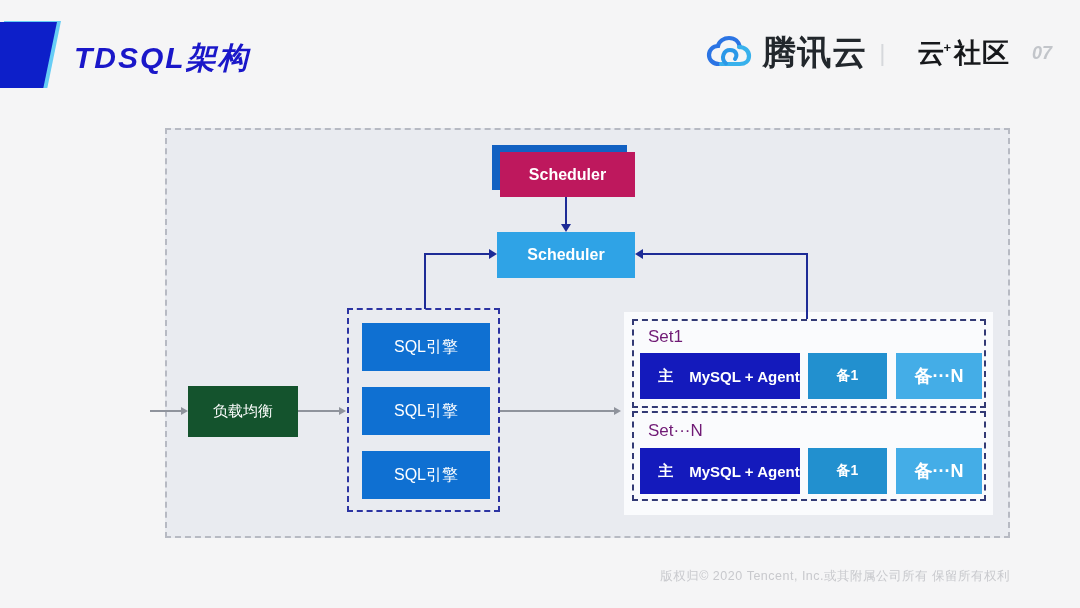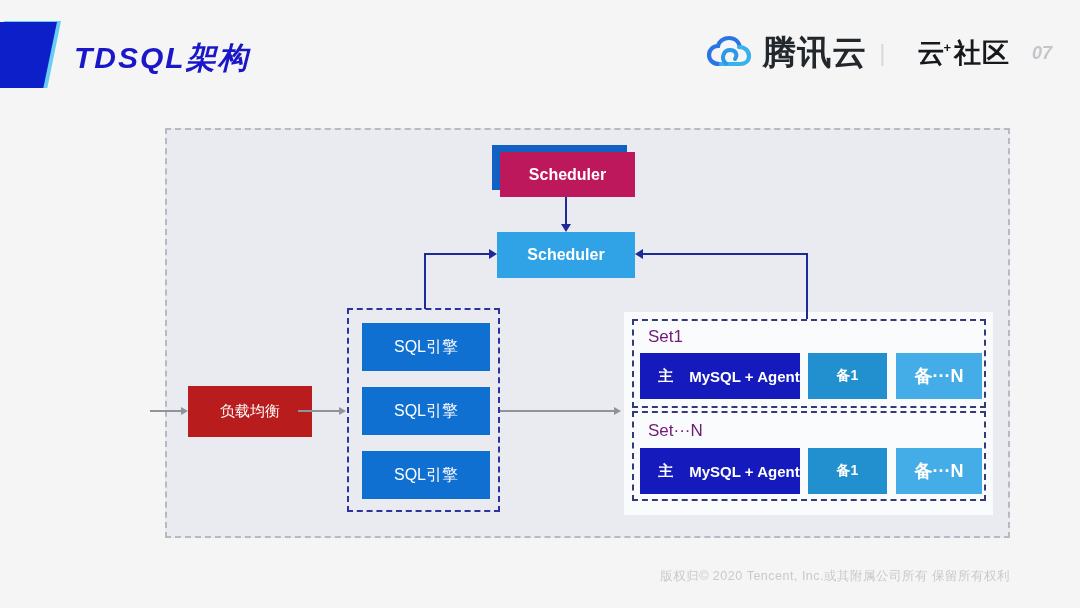--- a/index.html
+++ b/index.html
@@ -21,21 +21,21 @@
   .community{font-size:27px;font-weight:700;color:#16181b;letter-spacing:1px;position:relative;margin-left:20px;}
   .community .plus{font-size:13px;font-weight:800;position:relative;top:-10px;left:-2px;}
   .page-num{font-size:18px;font-style:italic;font-weight:700;color:#c2c5ca;margin-left:12px;}
   
   .container-frame{position:absolute;left:165px;top:128px;width:845px;height:410px;
     background:#e9ebf0;border:2px dashed #b7bac3;box-sizing:border-box;}
   
   .box{position:absolute;display:flex;align-items:center;justify-content:center;
     color:#fff;box-sizing:border-box;}
   .b-app{left:72px;top:386px;width:78px;height:51px;background:#1d86d8;font-size:15px;}
-  .b-lb{left:188px;top:386px;width:124px;height:51px;background:#b91c1c;font-size:15px;}
+  .b-lb{left:188px;top:386px;width:110px;height:51px;background:#14532d;font-size:15px;}
   .b-sched-back{left:492px;top:145px;width:135px;height:45px;background:#1261c2;}
   .b-sched{left:500px;top:152px;width:135px;height:45px;background:#be185d;font-size:16px;font-weight:600;}
   .b-zk{left:497px;top:232px;width:138px;height:46px;background:#2fa3e6;font-size:16px;font-weight:600;}
   .sql-group{position:absolute;left:347px;top:308px;width:153px;height:204px;
     border:2px dashed #2c34a2;box-sizing:border-box;}
   .b-sql{left:362px;width:128px;height:48px;background:#0f70d2;font-size:16px;}
   .b-sql1{top:323px;} .b-sql2{top:387px;} .b-sql3{top:451px;}
   
   .set-panel{position:absolute;left:624px;top:312px;width:369px;height:203px;background:#fafbfd;}
   .set-frame{position:absolute;width:354px;height:90px;border:2px dashed #333a75;box-sizing:border-box;}

